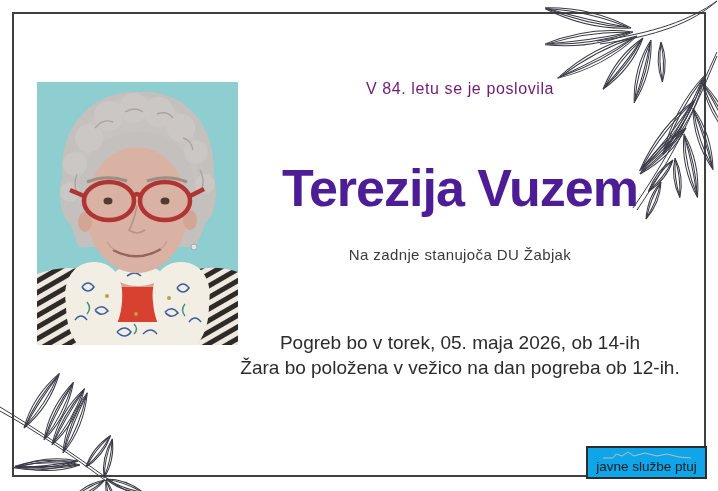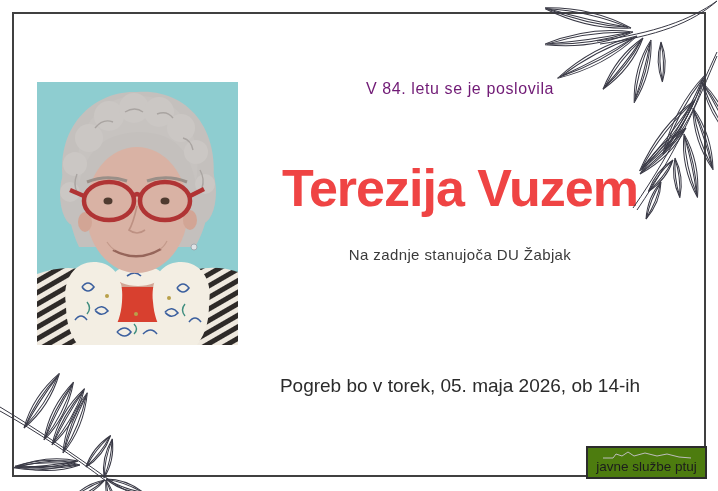--- a/index.html
+++ b/index.html
@@ -14,37 +14,37 @@
   }
   .photo{
     position:absolute;left:37px;top:82px;width:201px;height:263px;z-index:2;
   }
   .intro{
     position:absolute;left:235px;top:80px;width:450px;text-align:center;
     font-size:16px;color:#701a75;letter-spacing:0.6px;z-index:2;
   }
   .name{
     position:absolute;left:215px;top:160px;width:490px;text-align:center;
-    font-size:52px;line-height:56px;font-weight:bold;color:#ef4444;
+    font-size:52px;line-height:56px;font-weight:bold;color:#4c1d95;
     letter-spacing:-1px;z-index:2;
   }
   .residence{
     position:absolute;left:235px;top:246px;width:450px;text-align:center;
     font-size:15px;color:#3a3a3a;letter-spacing:0.4px;z-index:2;
   }
   .funeral{
     position:absolute;left:210px;top:330px;width:500px;text-align:center;
-    font-size:19px;line-height:25px;color:#2b2b2b;z-index:2;margin-top:43px;
+    font-size:19px;line-height:25px;color:#2b2b2b;z-index:2;
   }
   .decor-tr{position:absolute;left:545px;top:0;z-index:3;}
   .decor-bl{position:absolute;left:0;top:373px;z-index:3;}
   .decor svg path{stroke:#383844;fill:none;stroke-width:1;}
   .logo{
     position:absolute;left:586px;top:446px;width:121px;height:33px;
-    background:#4d7c0f;border:2px solid #2c2c2c;box-sizing:border-box;
+    background:#0ea5e9;border:2px solid #2c2c2c;box-sizing:border-box;
     display:flex;flex-direction:column;align-items:center;justify-content:flex-end;
     padding-bottom:4px;z-index:5;
   }
   .logo-skyline{height:8px;margin-bottom:1px;}
   .logo-text{font-size:13.5px;line-height:1;color:#1c1c1c;white-space:nowrap;}
 </style>
 </head>
 <body>
 
 <div class="frame"></div>
@@ -141,20 +141,21 @@
     <path d="M70,160 Q74,166 78,168" stroke="#c49a8b" stroke-width="1.2" fill="none"></path>
     <path d="M130,159 Q127,165 123,167" stroke="#c49a8b" stroke-width="1.2" fill="none"></path>
   </svg>
 </div>
 
 <div class="intro">V 84. letu se je poslovila</div>
 <div class="name">Terezija Vuzem</div>
 <div class="residence">Na zadnje stanujoča DU Žabjak</div>
 <div class="funeral">
   <div>Pogreb bo v torek, 05. maja 2026, ob 14-ih</div>
+  <div>Žara bo položena v vežico na dan pogreba ob 12-ih.</div>
 </div>
 
 <div class="decor decor-tr">
   <svg width="173" height="235" viewBox="0 0 173 235">
     <defs>
       <g id="lf40">
         <path d="M40,0 Q19,-7 0,0"></path>
           <path d="M40,0 Q19,7 0,0"></path>
         <path d="M38.5,0 Q19,-3.5 1.5,0"></path>
           <path d="M38.5,0 Q19,3.5 1.5,0"></path>

